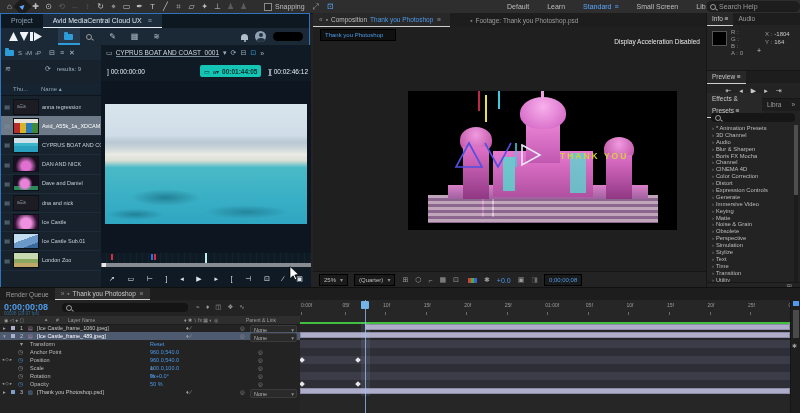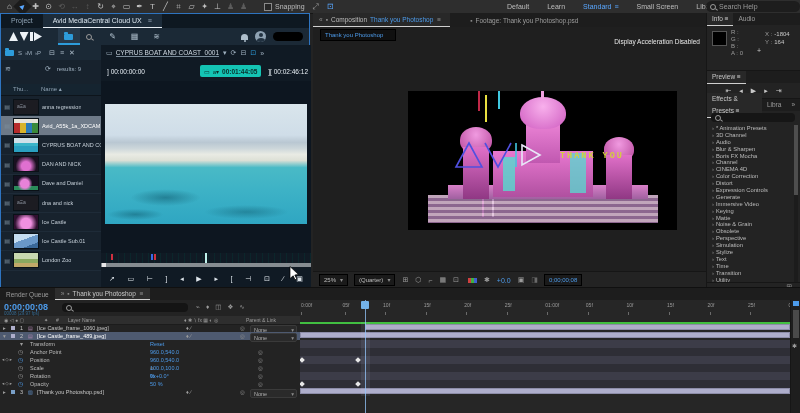--- a/index.html
+++ b/index.html
@@ -105,21 +105,21 @@
   .ctabs{position:absolute;left:0;top:0;width:100%;height:14px;background:#1d1d1d;display:flex;}
   .ctab{display:flex;align-items:center;padding:0 6px;color:#9c9c9c;font-size:6.5px;}
   .ctab.active{background:#282828;border-bottom:1px solid #cfcfcf;color:#bdbdbd;}
   .ctab .blue{color:#4d9bea;margin-left:3px;}
   .ctab .sq{color:#8c8c8c;margin-right:3px;}
   #comp-dd{position:absolute;left:7px;top:16px;width:70px;height:10px;background:#101010;border:1px solid #000;color:#4d9bea;font-size:6px;line-height:10px;padding-left:4px;}
   #warn{position:absolute;right:6px;top:25px;color:#e8e8e8;font-size:6.5px;}
   #comp-frame{position:absolute;left:95px;top:78px;width:269px;height:139px;background:#000;overflow:hidden;}
   .glitch{position:absolute;width:2px;}
   .castle{position:absolute;}
-  #thankyou{position:absolute;left:152px;top:60px;color:#d4cf3f;font-size:8.5px;font-weight:bold;letter-spacing:2px;font-family:Liberation Mono, monospace;}
+  #thankyou{position:absolute;left:152px;top:60px;color:#d4cf3f;font-size:8.5px;font-weight:bold;letter-spacing:2px;}
   #comp-toolbar{position:absolute;left:0;top:258px;width:100%;height:16px;background:#232323;border-top:1px solid #161616;display:flex;align-items:center;color:#9c9c9c;}
   .cbox{background:#1a1a1a;border:1px solid #000;height:10px;line-height:10px;padding:0 4px;margin-left:6px;font-size:6px;color:#bdbdbd;display:flex;align-items:center;}
   .cbox .dd{margin-left:4px;color:#8c8c8c;}
   .cic{margin-left:7px;font-size:7px;}
   .rgbic{display:inline-flex;margin-left:9px;}
   .rgbic i{width:3px;height:5px;display:block;}
   #comp-tc{color:#4d9bea;}
 
   
   #sidebar{position:absolute;left:707px;top:13px;width:93px;height:274px;background:#232323;}

